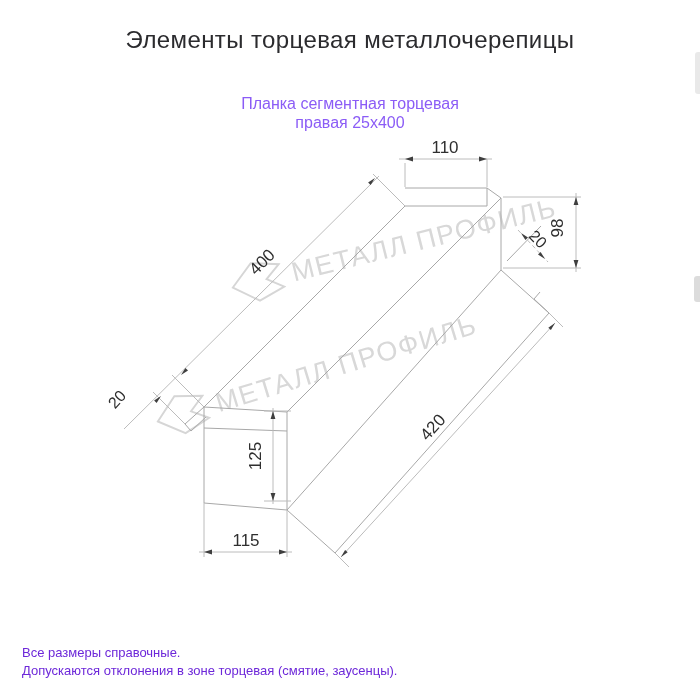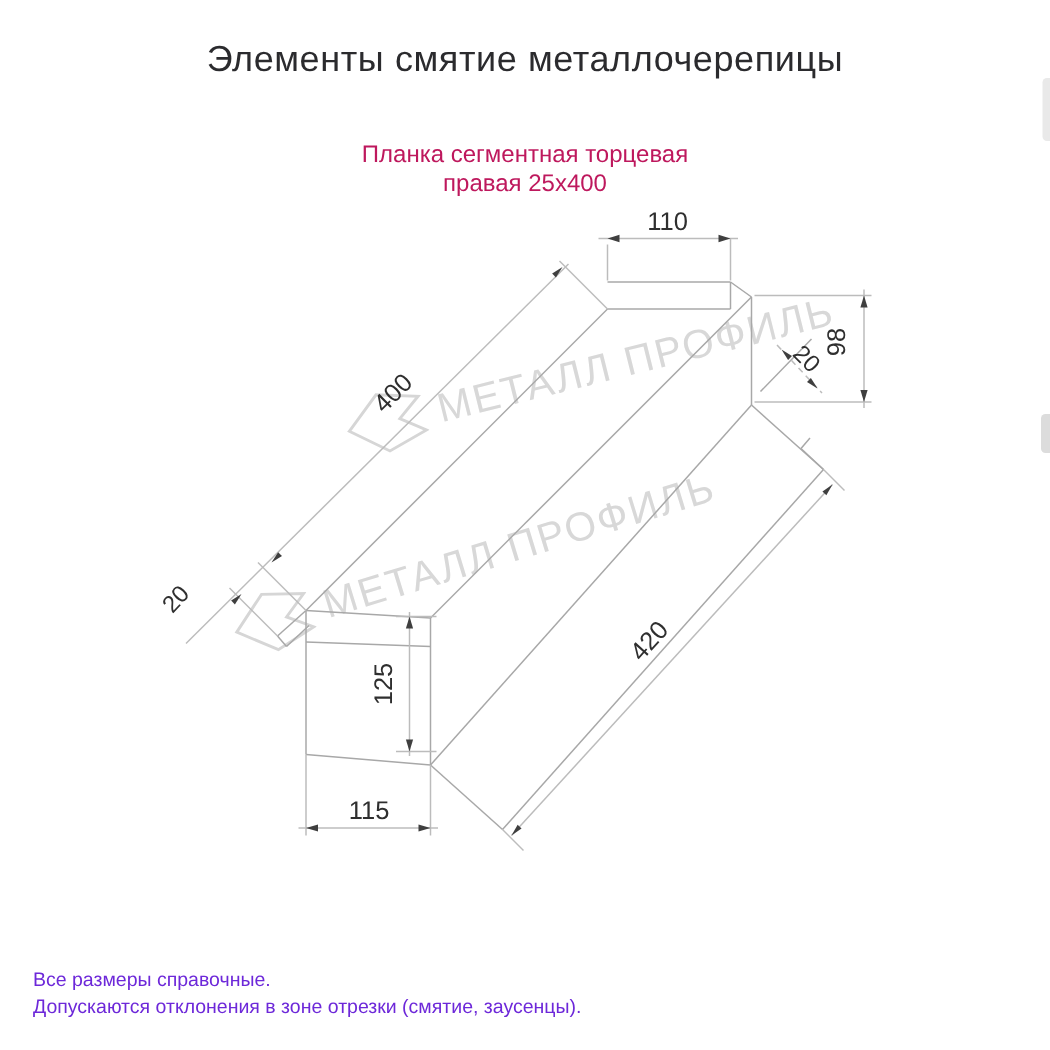--- a/index.html
+++ b/index.html
@@ -6,21 +6,21 @@
   body{
     width:700px;height:700px;background:#ffffff;position:relative;
     font-family:"Liberation Sans", sans-serif;overflow:hidden;
   }
   .page-title{
     position:absolute;top:26px;left:0;right:0;text-align:center;
     font-size:24px;letter-spacing:.4px;color:#2b2b2e;font-weight:400;
   }
   .subtitle{
     position:absolute;top:94px;left:0;right:0;text-align:center;
-    font-size:16px;line-height:19px;color:#be185d;
+    font-size:16px;line-height:19px;color:#8b5cf6;
   }
   .watermark{
     position:absolute;display:flex;align-items:center;gap:9px;
     transform-origin:left center;pointer-events:none;
   }
   .watermark .wm-text{
     font-size:27px;letter-spacing:1.5px;color:#d8d8d8;white-space:nowrap;
   }
   .wm-a{left:231px;top:266px;transform:rotate(-14deg);}
   .wm-b{left:156px;top:400px;transform:rotate(-17deg);}
@@ -30,21 +30,21 @@
   }
   .sliver{position:absolute;background:#e9e9e9;}
   .sliver-1{left:695px;top:52px;width:5px;height:42px;border-radius:3px 0 0 3px;}
   .sliver-2{left:694px;top:276px;width:6px;height:26px;background:#dcdcdc;border-radius:3px 0 0 3px;}
   .dim-label{font-size:17px;fill:#2f2f2f;}
   .dim-label-s{font-size:16px;fill:#2f2f2f;}
 </style>
 </head>
 <body>
 
-<div class="page-title">Элементы смятие металлочерепицы</div>
+<div class="page-title">Элементы торцевая металлочерепицы</div>
 
 <div class="subtitle">
   <div>Планка сегментная торцевая</div>
   <div>правая 25x400</div>
 </div>
 
 <div class="watermark wm-a">
   <svg width="54" height="44" viewBox="0 0 56 44">
     <polygon points="2,22 26,2 54,10 38,22 54,34 26,42" fill="none" stroke="#d6d6d6" stroke-width="2"></polygon>
   </svg>
@@ -146,17 +146,17 @@
     <text class="dim-label" transform="translate(266,266) rotate(-45)" text-anchor="middle">400</text>
     <text class="dim-label-s" transform="translate(121,403) rotate(-47)" text-anchor="middle">20</text>
     <text class="dim-label" transform="translate(437,431) rotate(-48)" text-anchor="middle">420</text>
     <text class="dim-label" transform="translate(261,456) rotate(-90)" text-anchor="middle">125</text>
     <text class="dim-label" x="246" y="546" text-anchor="middle">115</text>
   </g>
 </svg>
 
 <div class="footnotes">
   <div>Все размеры справочные.</div>
-  <div>Допускаются отклонения в зоне отрезки (смятие, заусенцы).</div>
+  <div>Допускаются отклонения в зоне торцевая (смятие, заусенцы).</div>
 </div>
 
 <div class="sliver sliver-1"></div>
 <div class="sliver sliver-2"></div>
 
 </body></html>

